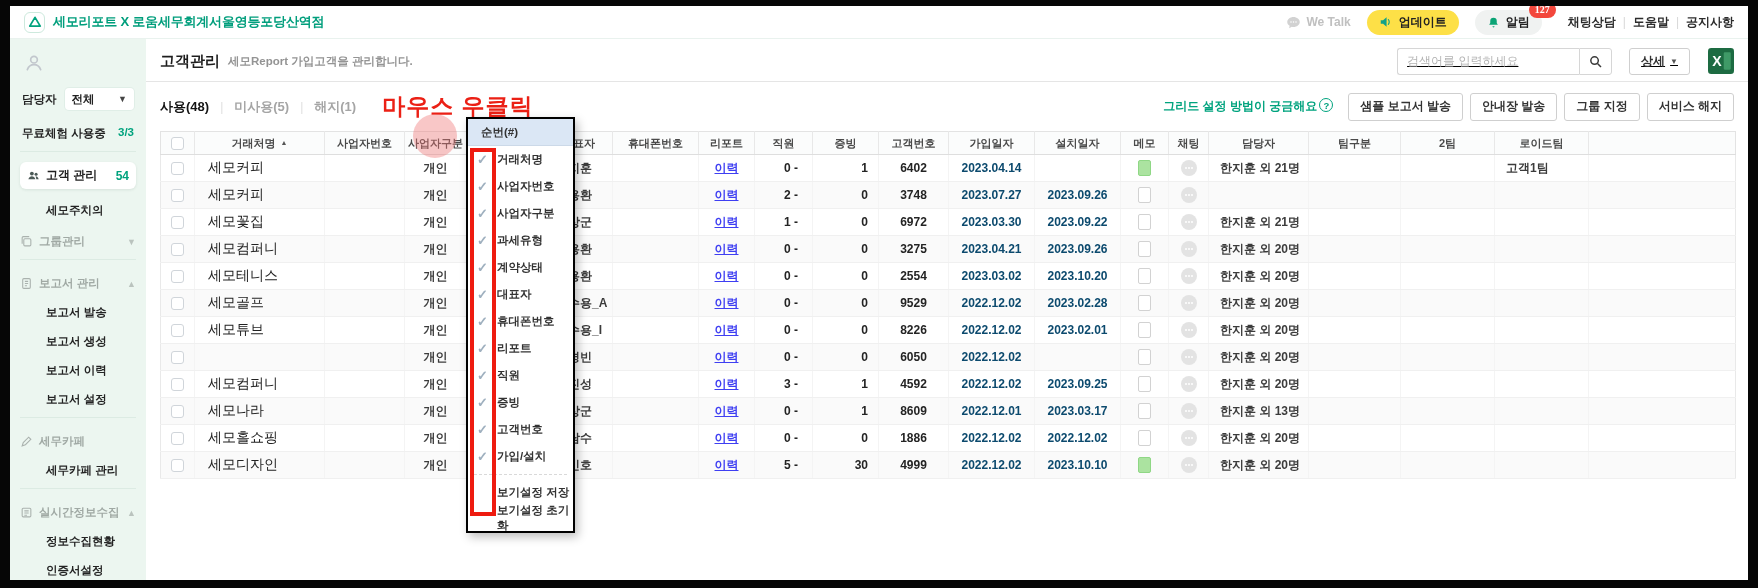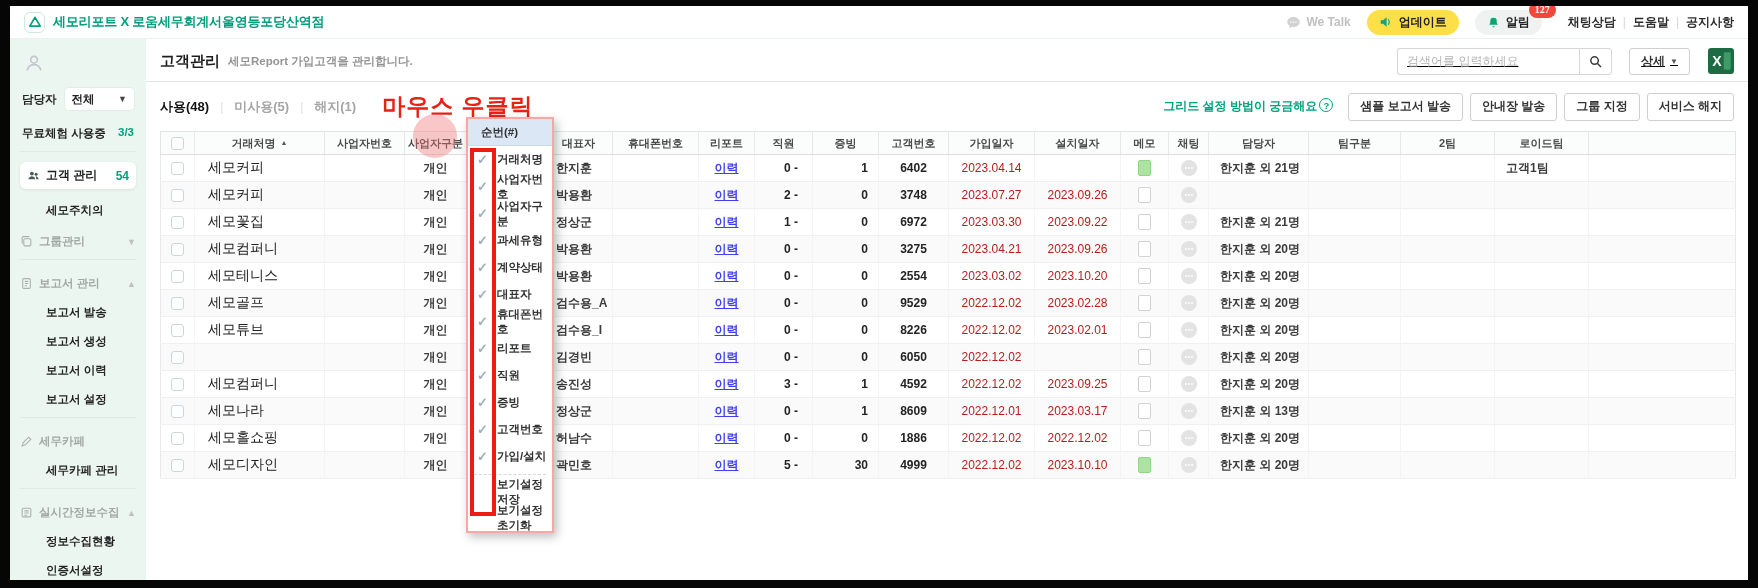--- a/index.html
+++ b/index.html
@@ -97,34 +97,34 @@
   tbody tr:nth-child(even){background:#fafafa;}
   .sort{font-size:7px;color:#555;margin-left:5px;vertical-align:2px;}
   .cb{width:13px;height:13px;border:1.5px solid #d0d5da;border-radius:3px;background:#fff;
       display:inline-block;vertical-align:middle;cursor:pointer;}
   .c-name{font-size:14px;color:#222;padding-left:13px;font-weight:500;}
   .c-left{text-align:left;padding-left:11px;font-weight:600;}
   .c-center{text-align:center;}
   .c-right{text-align:right;padding-right:14px;font-weight:700;color:#242424;}
   .c-right.ev{padding-right:10px;}
   .c-no{text-align:center;font-weight:700;color:#242424;}
-  .c-date{text-align:center;color:#b91c1c;font-weight:400;}
+  .c-date{text-align:center;color:#0c4a6e;font-weight:700;}
   .c-div{text-align:center;font-weight:600;}
   .link{color:#3f3ff2;font-weight:700;text-decoration:underline;cursor:pointer;}
   .memo-ic{width:13px;height:16px;border:1px solid #d2d2d2;border-radius:2px;background:#fff;
            display:inline-block;vertical-align:middle;cursor:pointer;}
   .memo-ic.green{background:#abe3a0;border-color:#8fd785;}
   .chat-ic{width:16px;height:16px;border-radius:8px;background:#e3e3e3;display:inline-block;
            vertical-align:middle;position:relative;cursor:pointer;}
   .chat-ic::after{content:"";position:absolute;left:4px;top:7px;width:2px;height:2px;
            border-radius:1px;background:#fff;box-shadow:3px 0 0 #fff,6px 0 0 #fff;}
 
   
-  .ctx-menu{position:absolute;left:320px;top:78px;width:88px;background:#fff;
-            border:2px solid #fca5a5;box-shadow:3px 4px 9px rgba(0,0,0,.25);z-index:5;}
+  .ctx-menu{position:absolute;left:320px;top:78px;width:109px;background:#fff;
+            border:2px solid #000000;box-shadow:3px 4px 9px rgba(0,0,0,.25);z-index:5;}
   .ctx-head{height:27px;background:#dbe7f5;display:flex;align-items:center;padding-left:13px;
             font-size:11.5px;font-weight:700;color:#333;border-bottom:1px solid #ccd9e8;}
   .ctx-menu ul{list-style:none;margin:0;padding:0;}
   .ctx-items li{height:27px;display:flex;align-items:center;font-size:11.5px;font-weight:600;
                 color:#333;cursor:pointer;}
   .ctx-check{width:29px;text-align:center;color:#9fb0bf;font-weight:700;font-size:13px;flex:none;}
   .ctx-sep{border-top:1px dashed #d9d9d9;margin:4px 6px;}
   .ctx-footer li{height:26px;display:flex;align-items:center;padding-left:29px;font-size:11.5px;
                  font-weight:600;color:#333;cursor:pointer;}
   .red-box{position:absolute;left:2px;top:29px;width:26px;height:368px;border:4px solid #ee1b10;

